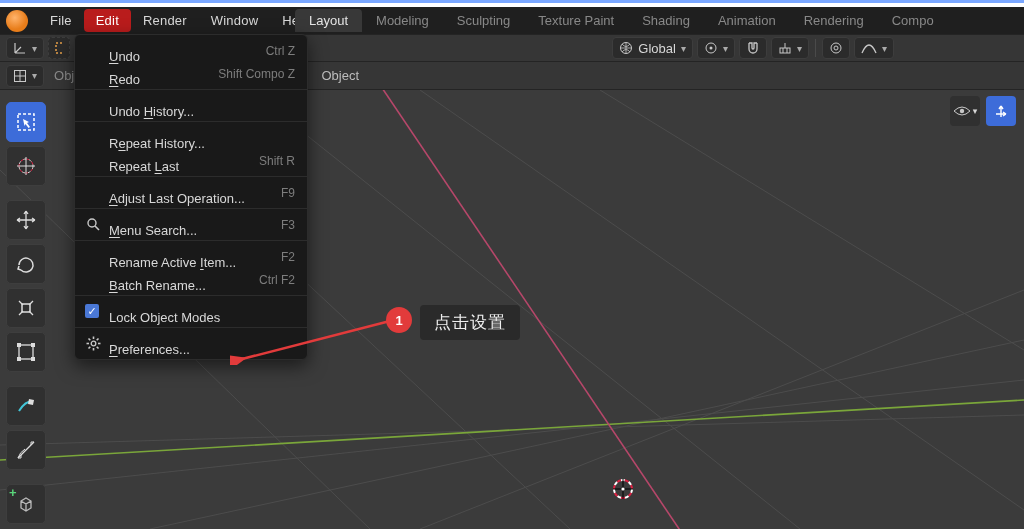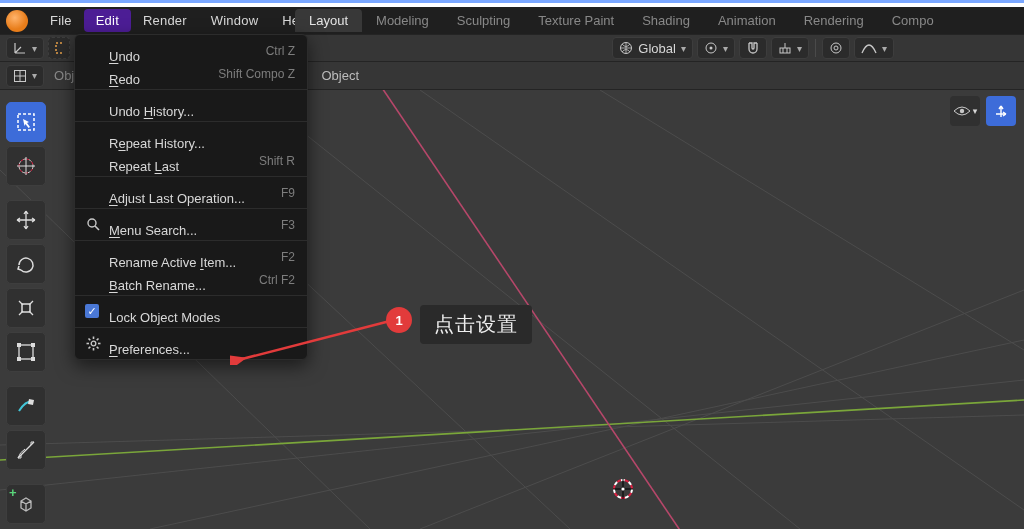--- a/index.html
+++ b/index.html
@@ -5,21 +5,21 @@
   * { box-sizing: border-box; margin: 0; padding: 0; font-family: -apple-system, "Segoe UI", Arial, sans-serif; font-size: 13px; color: #d8d8d8; }
   html, body { width: 1024px; height: 529px; overflow: hidden; background: #fff; }
 
   
   .titlebar { height: 7px; background: #fff; border-top: 3px solid #7aa7ff; }
 
   
   .menubar { height: 27px; background: #1f1f1f; display: flex; align-items: center; padding-left: 6px; }
   .app-icon { width: 22px; height: 22px; border-radius: 50%; background: radial-gradient(circle at 40% 35%, #ffb36b, #e87d1a 60%); margin-right: 10px; }
   .menu-item { padding: 4px 12px; cursor: pointer; border-radius: 4px; letter-spacing: 0.2px; }
-  .menu-item.active { background: #4c1d95; color: #fff; padding-left: 12px; }
+  .menu-item.active { background: #b91c1c; color: #fff; padding-left: 12px; }
 
   
   .workspace-tabs { position: absolute; top: 7px; left: 295px; height: 27px; display: flex; align-items: center; gap: 0; background: #1f1f1f; }
   .ws-tab { padding: 4px 14px; color: #888; cursor: pointer; }
   .ws-tab.active { background: #383838; color: #e4e4e4; border-radius: 4px 4px 0 0; }
 
   
   .secondbar { height: 28px; background: #363636; display: flex; align-items: center; padding: 0 6px; gap: 4px; border-top: 1px solid #242424; border-bottom: 1px solid #242424; }
   .hdr-btn { height: 22px; background: #2b2b2b; border: 1px solid #3d3d3d; border-radius: 4px; display: inline-flex; align-items: center; padding: 0 6px; gap: 5px; color: #c8c8c8; }
   .hdr-btn .chev { font-size: 10px; color: #aaa; }
@@ -47,21 +47,21 @@
   .dd-label { flex: 1; color: #ddd; margin-top: 12px; }
   .dd-shortcut { color: #7d7d7d; font-size: 12px; }
   .dd-sep { height: 1px; background: #2c2c2c; margin: 4px 0; }
   .dd-icon { position: absolute; left: 10px; top: 3px; width: 16px; height: 16px; display: flex; align-items: center; justify-content: center; }
   .dd-check { position: absolute; left: 10px; top: 4px; width: 14px; height: 14px; background: #4a78d6; border-radius: 2px; display: flex; align-items: center; justify-content: center; font-size: 11px; color: #fff; }
   .under { text-decoration: underline; text-underline-offset: 2px; }
 
   
   .arrow { position: absolute; z-index: 12; }
   .badge-num { position: absolute; left: 386px; top: 307px; width: 26px; height: 26px; border-radius: 50%; background: #e23b3b; color: #fff; display: flex; align-items: center; justify-content: center; font-weight: 600; z-index: 13; }
-  .callout { position: absolute; left: 420px; top: 305px; background: #2a2a2a; color: #eee; padding: 6px 14px; border-radius: 4px; font-size: 20px; letter-spacing: 1px; z-index: 13; }
+  .callout { position: absolute; left: 420px; top: 305px; background: #2a2a2a; color: #eee; padding: 6px 14px; border-radius: 4px; font-size: 17px; letter-spacing: 1px; z-index: 13; }
 
   
   .vp-gizmos { position: absolute; right: 8px; top: 46px; display: flex; gap: 6px; z-index: 3; }
   .vp-gizmo { width: 30px; height: 30px; background: #303030; border-radius: 4px; display: flex; align-items: center; justify-content: center; }
   .vp-gizmo.blue { background: #3d6cd9; }
 </style>
 </head>
 <body>
 
 <div class="titlebar">

